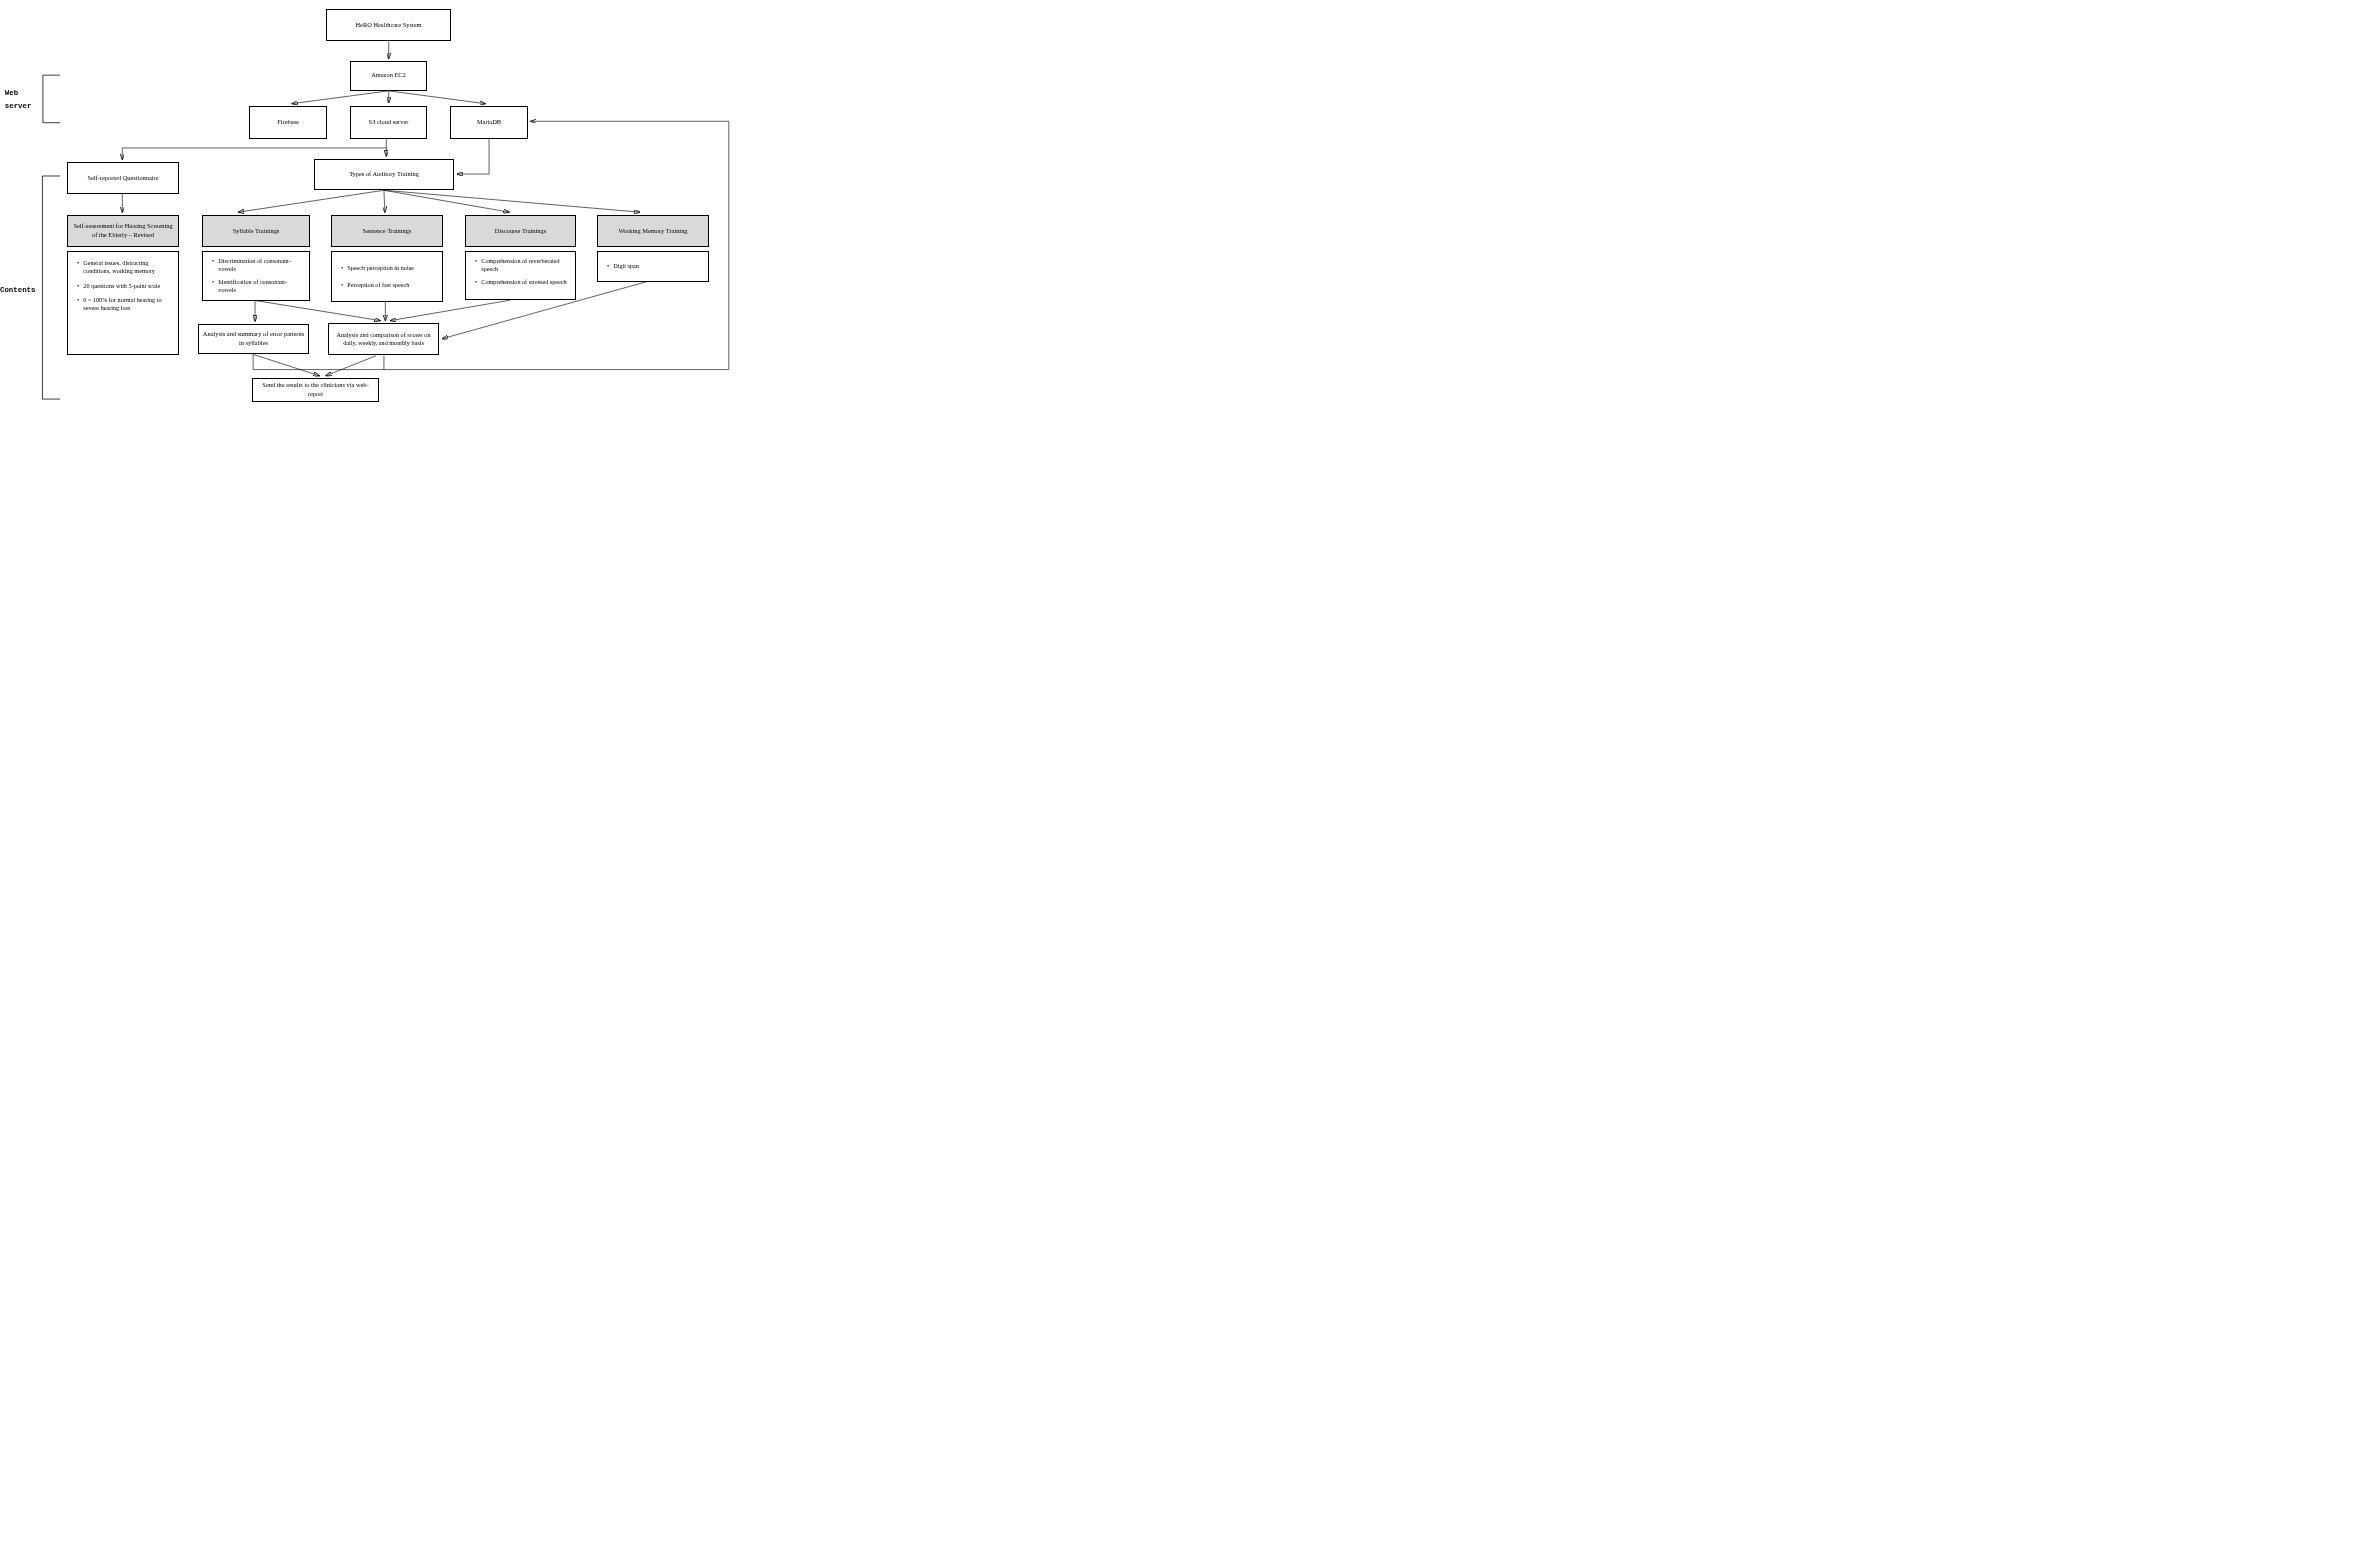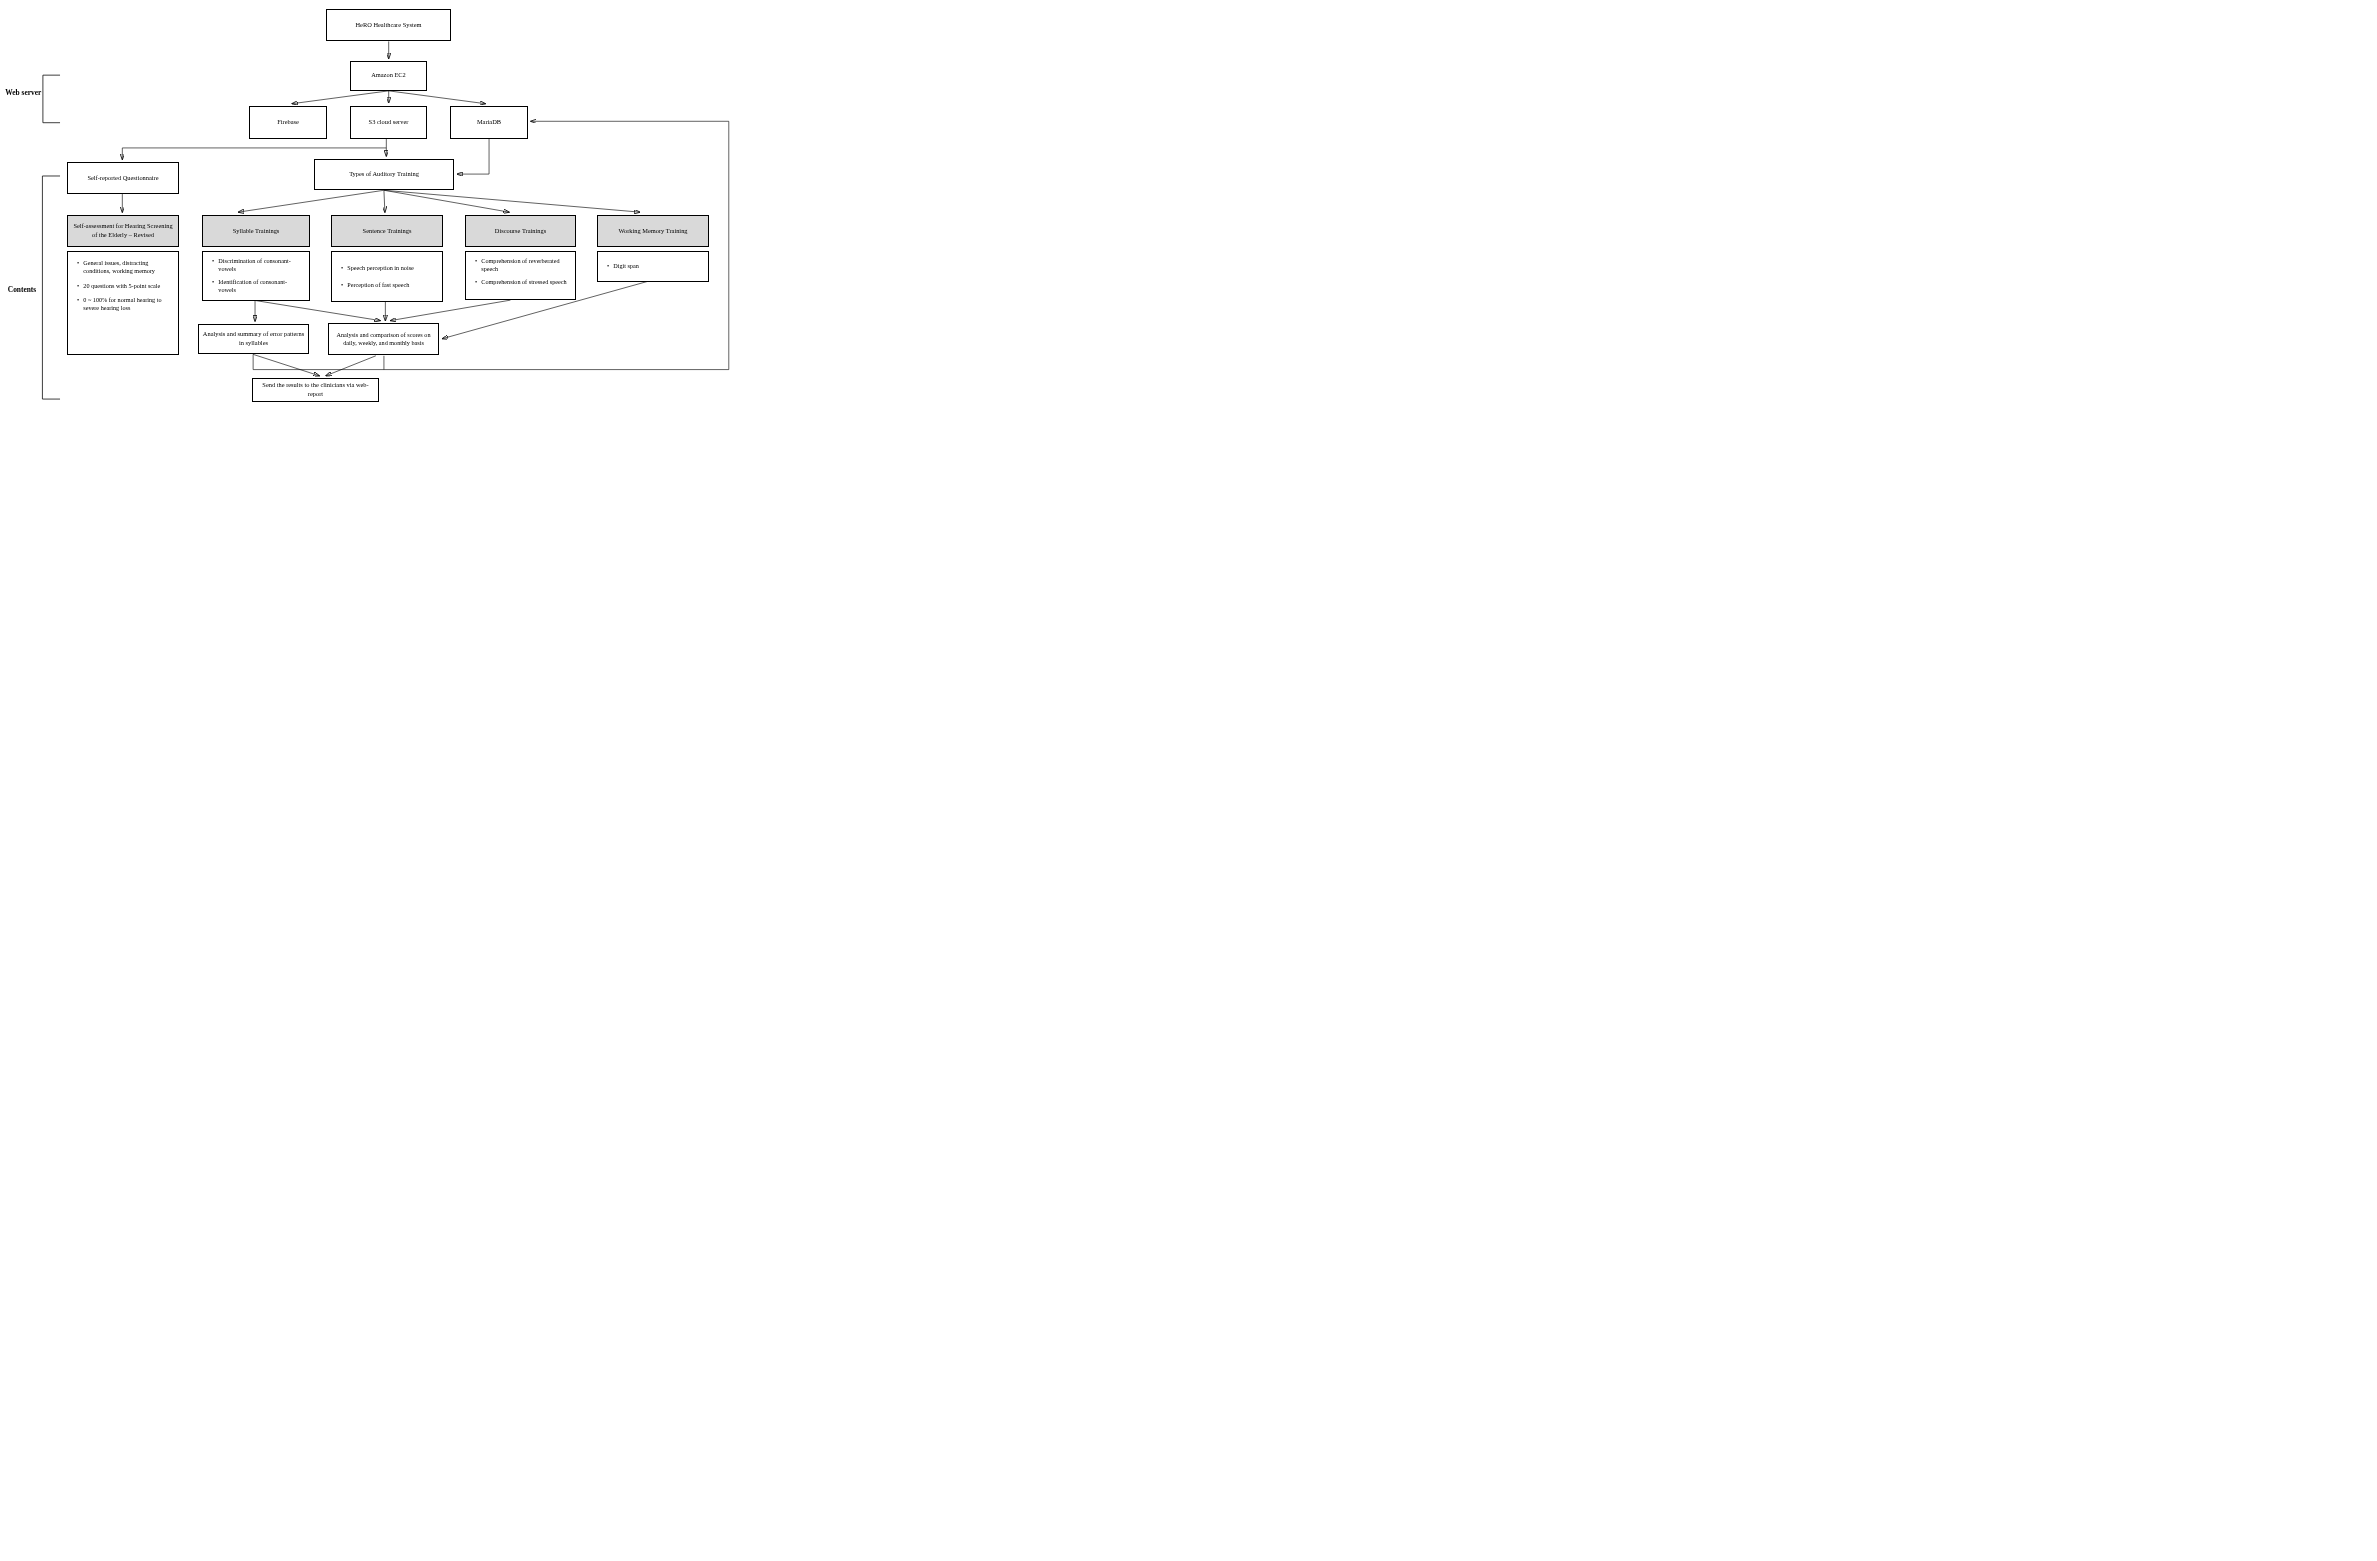--- a/index.html
+++ b/index.html
@@ -16,21 +16,21 @@
   .content-box{
     position:absolute;box-sizing:border-box;background:#ffffff;
     border:0.8px solid #000;font-size:6.2px;line-height:1.3;
     padding:6.7px 3.8px 2.9px 4.8px;
   }
   .bullet{display:flex;margin-bottom:6.7px;}
   .bullet .dot{width:10.5px;flex:0 0 10.5px;text-align:center;}
   .bullet .dot::before{content:"\2022";}
   .bullet .btxt{flex:1;padding-right:1px;}
   .side-label{
-    position:absolute;font-weight:bold;font-size:7.4px;text-align:center;line-height:1.75;
+    position:absolute;font-weight:bold;font-size:7.4px;line-height:1.75;font-family:Liberation Mono, monospace;
   }
   #connectors{position:absolute;left:0;top:0;width:736px;height:420px;}
   #connectors path{stroke:#000;stroke-width:1.3;fill:none;}
   #connectors path.bracket{stroke-width:1.6;}
 </style>
 </head>
 <body>
 
 <svg id="connectors" viewBox="0 0 1547 883">
   <defs>

